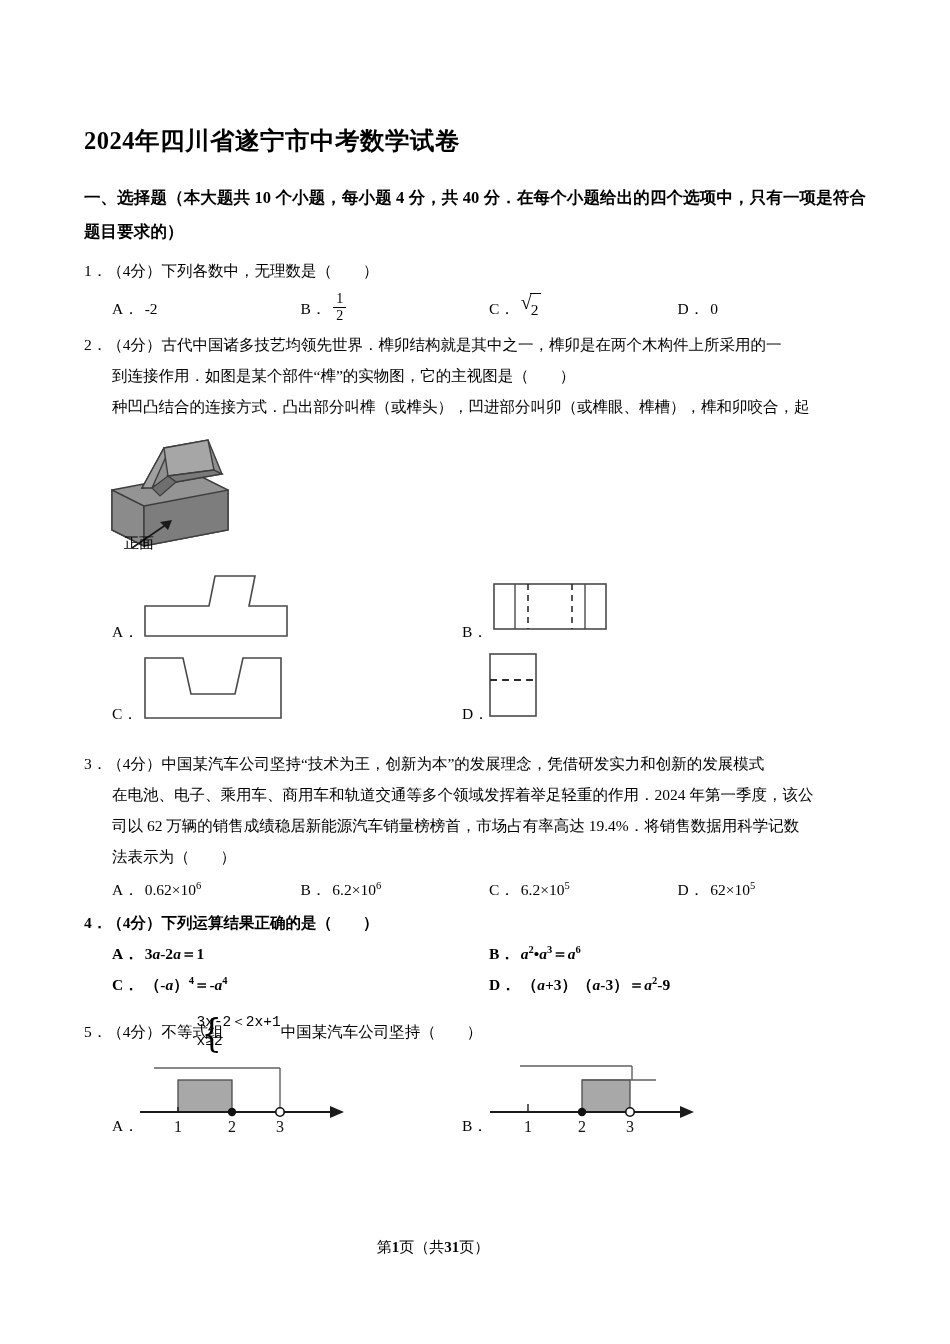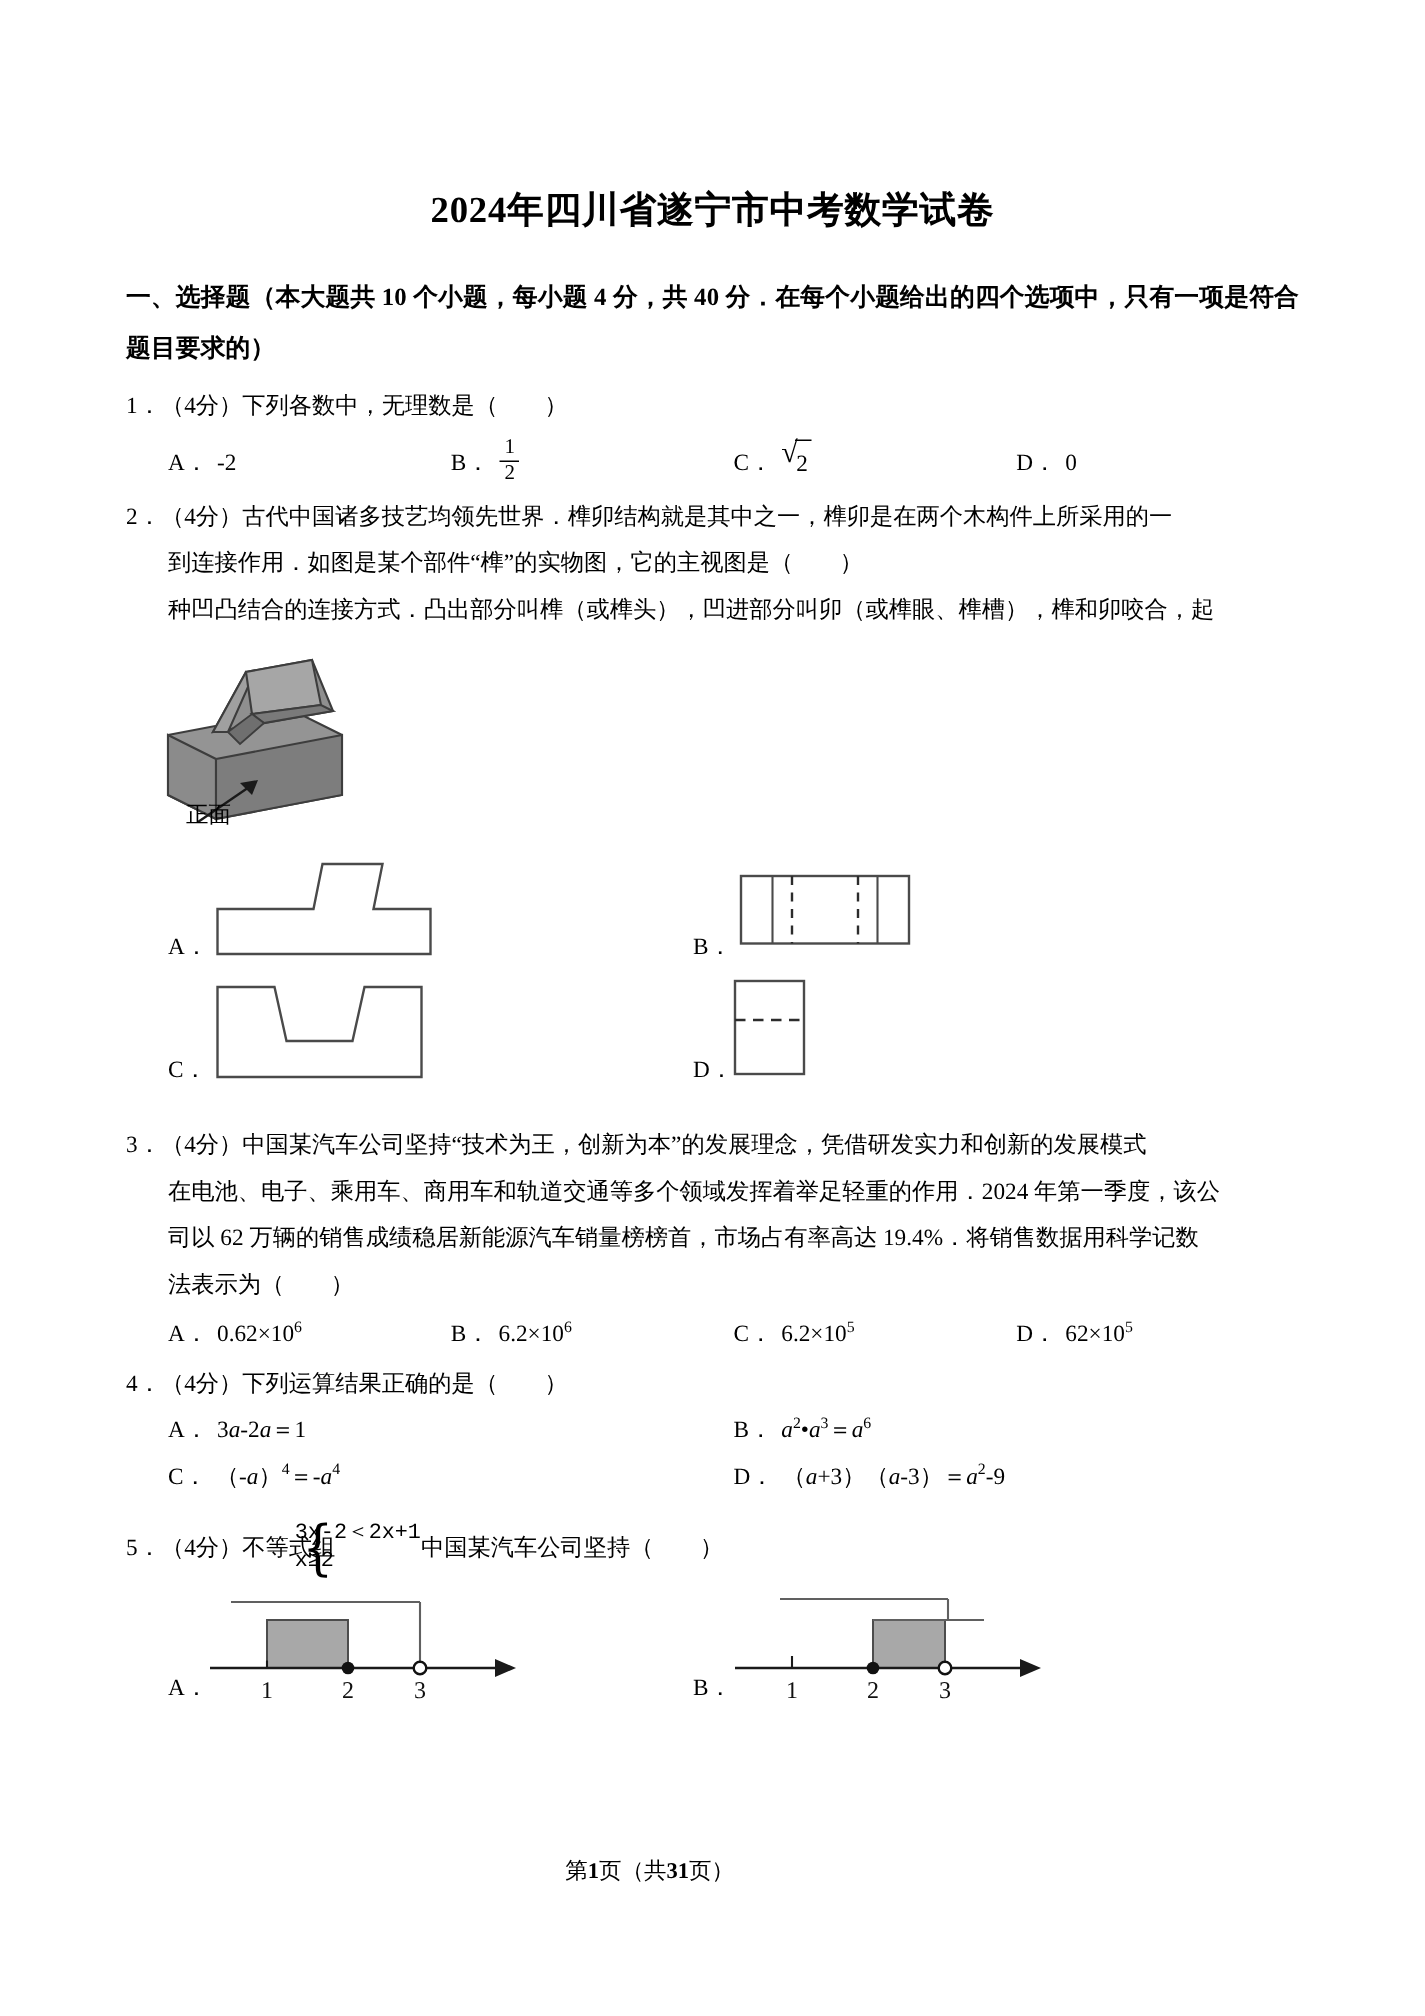--- a/index.html
+++ b/index.html
@@ -23,21 +23,21 @@
   }
   .content {
     position: absolute;
     left: 84px;
     top: 126px;
     width: 782px;
   }
 
   
   .doc-title {
-    text-align: center;
+    text-align: left;
     font-size: 24.5px;
     font-weight: bold;
     letter-spacing: 0.5px;
     line-height: 1.2;
     margin: 0 0 26px 0;
     font-family: "Liberation Serif", "DejaVu Serif", serif;
   }
 
   
   .section-head {
@@ -280,21 +280,21 @@
           <span class="opt-label">C．</span>
           <span class="opt-text"><span>6.2×10</span><sup class="exp">5</sup></span>
         </div>
         <div class="opt opt-4">
           <span class="opt-label">D．</span>
           <span class="opt-text"><span>62×10</span><sup class="exp">5</sup></span>
         </div>
       </div>
     </div>
 
-    <div class="q" style="margin-top:2px;">
+    <div class="q" style="margin-top:2px;font-weight:bold;">
       <div class="q-stem-hang">
         <span>4．</span><span>（4分）</span><span>下列运算结果正确的是（　　）</span>
       </div>
       <div class="opt-row two-col">
         <div class="opt">
           <span class="opt-label">A．</span>
           <span class="opt-text">3<i class="var">a</i>‑2<i class="var">a</i>＝1</span>
         </div>
         <div class="opt">
           <span class="opt-label">B．</span>

